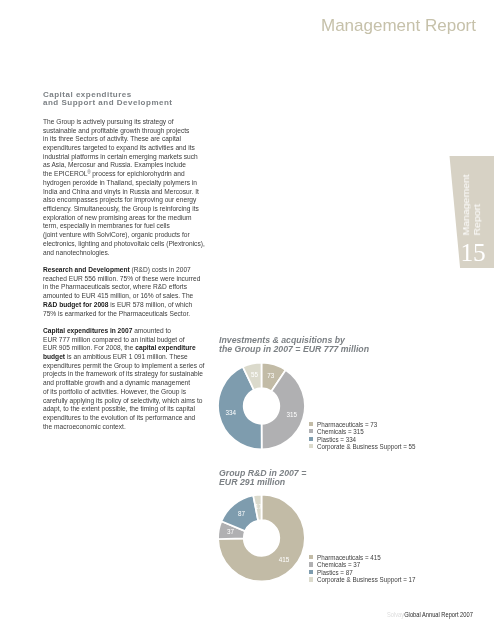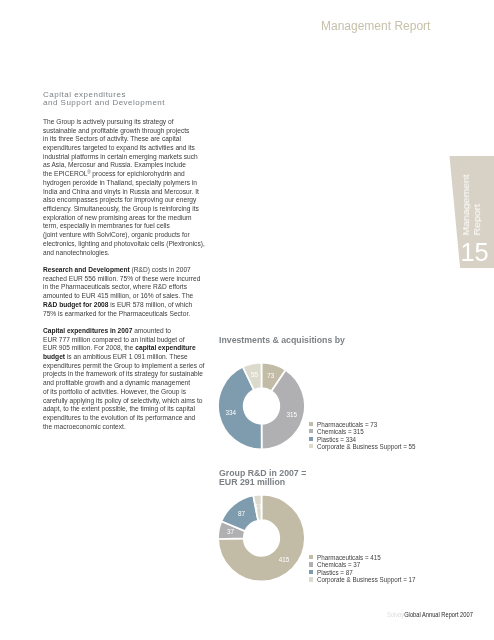--- a/index.html
+++ b/index.html
@@ -3,48 +3,48 @@
 <meta charset="utf-8">
 <style>
   html,body{margin:0;padding:0;}
   body{width:494px;height:640px;background:#ffffff;position:relative;overflow:hidden;
        font-family:"Liberation Sans",sans-serif;
        -webkit-font-smoothing:antialiased;}
   .page{position:absolute;left:0;top:0;width:494px;height:640px;background:#fff;
         transform:translateZ(0);}
 
   
-  #hdr{position:absolute;left:321px;top:17.8px;font-size:12px;line-height:16.8px;
+  #hdr{position:absolute;left:321px;top:17.8px;font-size:17px;line-height:16.8px;
        color:#c6c1aa;white-space:nowrap;transform:translateZ(0);}
 
   
   #tab{position:absolute;left:441px;top:156px;width:53px;height:112px;}
   #tab svg{display:block;}
   #tabtext{position:absolute;left:0;top:0;width:53px;height:112px;}
   .tabline{position:absolute;color:#fff;white-space:nowrap;
            transform:rotate(-90deg) scaleY(0.86) translateZ(0);transform-origin:left bottom;
            font-size:10.5px;line-height:10.5px;}
   #tl1{left:29px;bottom:33px;}
   #tl2{left:40px;bottom:33px;}
   #tabnum{position:absolute;left:19.6px;top:84.2px;color:#fff;font-size:25.4px;
-          line-height:25.4px;letter-spacing:-0.2px;transform:translateZ(0);}
+          line-height:25.4px;letter-spacing:-0.2px;transform:translateZ(0);font-family:Liberation Serif, serif;}
 
   
   .col{position:absolute;left:43px;top:0;width:200px;}
   .shrink{position:absolute;left:0;transform:scaleX(0.882) translateZ(0);transform-origin:left top;width:200px;}
-  h2.sec{font-size:8px;letter-spacing:0.5px;line-height:8.3px;font-weight:normal;color:#7c8185;
+  h2.sec{font-size:8px;letter-spacing:0.5px;line-height:8.3px;font-weight:bold;color:#7c8185;
          margin:0;white-space:nowrap;}
   p.body{font-size:7.5px;line-height:8.72px;color:#3c3c3c;margin:0;white-space:nowrap;}
   p.body b{font-weight:bold;color:#1a1a1a;}
   sup{font-size:0.62em;vertical-align:baseline;position:relative;top:-1.9px;line-height:0;}
 
   
   .chart{position:absolute;left:219px;}
   h3.ct{font-size:8.75px;line-height:9.1px;font-weight:bold;color:#7c8185;margin:0;
-        white-space:nowrap;position:absolute;left:0;top:0;transform:translateZ(0);}
+        white-space:nowrap;position:absolute;left:0;top:0;transform:translateZ(0);font-style:italic;}
   .legend{position:absolute;font-size:0px;}
   .lgrow{position:relative;height:7.5px;}
   .sw{position:absolute;left:0;top:1.3px;width:4.2px;height:4.2px;}
   .lgtxt{position:absolute;left:7.9px;top:0;font-size:6.7px;line-height:7.5px;
          color:#3c3c3c;white-space:nowrap;
          transform:scaleX(0.935) translateZ(0);transform-origin:left top;}
 
   
   #footer{position:absolute;left:386.9px;top:611.3px;font-size:6.7px;line-height:7px;
           white-space:nowrap;color:#2b2b2b;transform:scaleX(0.855) translateZ(0);transform-origin:left top;}
@@ -80,21 +80,21 @@
           <p class="body"><b>Research and Development</b> (R&amp;D) costs in 2007<br>reached EUR 556 million. 75% of these were incurred<br>in the Pharmaceuticals sector, where R&amp;D efforts<br>amounted to EUR 415 million, or 16% of sales. The<br><b>R&amp;D budget for 2008</b> is EUR 578 million, of which<br>75% is earmarked for the Pharmaceuticals Sector.</p>
         </div>
         <div class="shrink" style="top: 326.8px;">
           <p class="body"><b>Capital expenditures in 2007</b> amounted to<br>EUR 777 million compared to an initial budget of<br>EUR 905 million. For 2008, the <b>capital expenditure</b><br><b>budget</b> is an ambitious EUR 1 091 million. These<br>expenditures permit the Group to implement a series of<br>projects in the framework of its strategy for sustainable<br>and profitable growth and a dynamic management<br>of its portfolio of activities. However, the Group is<br>carefully applying its policy of selectivity, which aims to<br>adapt, to the extent possible, the timing of its capital<br>expenditures to the evolution of its performance and<br>the macroeconomic context.</p>
         </div>
       </div>
   </div>
 
   <div id="charts">
       <div class="chart" style="top: 335.5px;">
-        <h3 class="ct"><span>Investments &amp; acquisitions by</span><br></h3>
+        <h3 class="ct"><span>Investments &amp; acquisitions by</span><br><span>the Group in 2007 = EUR 777 million</span></h3>
         <svg width="90" height="90" viewBox="0 0 90 90" style="position: absolute; left: -3px; top: 27.5px;">
           <path d="M45.50,-0.40A43.4,43.4 0 0 1 69.66,6.94L55.41,28.21A17.8,17.8 0 0 0 45.50,25.20Z" fill="#c2bba6" stroke="#ffffff" stroke-width="1.7"></path>
           <path d="M69.66,6.94A43.4,43.4 0 0 1 45.68,86.40L45.57,60.80A17.8,17.8 0 0 0 55.41,28.21Z" fill="#b0b0b2" stroke="#ffffff" stroke-width="1.7"></path>
           <path d="M45.68,86.40A43.4,43.4 0 0 1 26.83,3.82L37.84,26.93A17.8,17.8 0 0 0 45.57,60.80Z" fill="#7e9cae" stroke="#ffffff" stroke-width="1.7"></path>
           <path d="M26.83,3.82A43.4,43.4 0 0 1 45.50,-0.40L45.50,25.20A17.8,17.8 0 0 0 37.84,26.93Z" fill="#dbdacc" stroke="#ffffff" stroke-width="1.7"></path>
           <text x="54.66" y="15.06" text-anchor="middle" fill="#ffffff" font-size="6.3" font-family="&quot;Liberation Sans&quot;,sans-serif">73</text>
           <text x="75.66" y="54.30" text-anchor="middle" fill="#ffffff" font-size="6.3" font-family="&quot;Liberation Sans&quot;,sans-serif">315</text>
           <text x="14.79" y="52.21" text-anchor="middle" fill="#ffffff" font-size="6.3" font-family="&quot;Liberation Sans&quot;,sans-serif">334</text>
           <text x="38.55" y="14.48" text-anchor="middle" fill="#ffffff" font-size="6.3" font-family="&quot;Liberation Sans&quot;,sans-serif">55</text>
         </svg>

